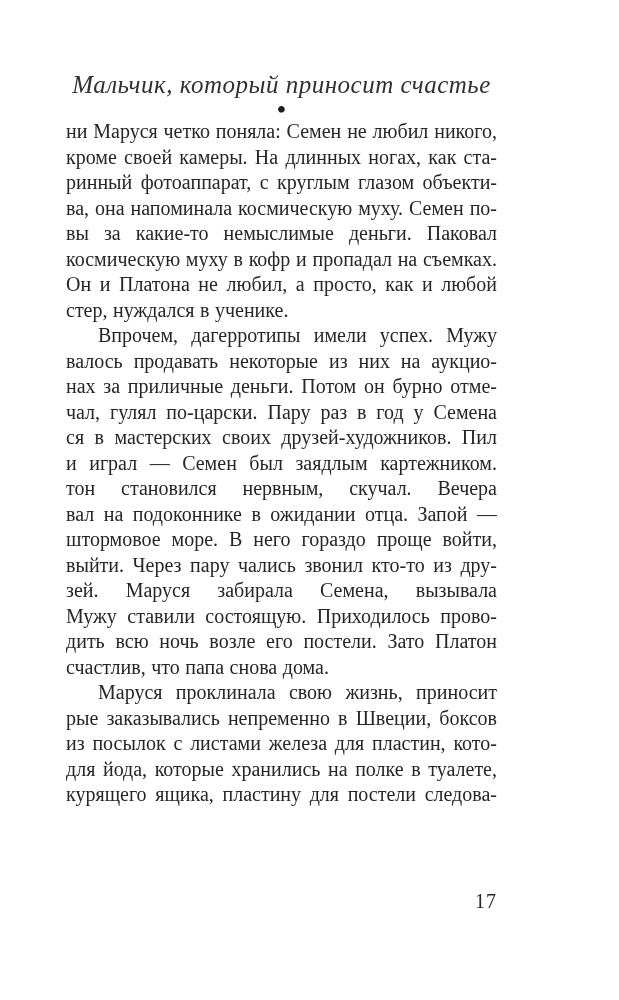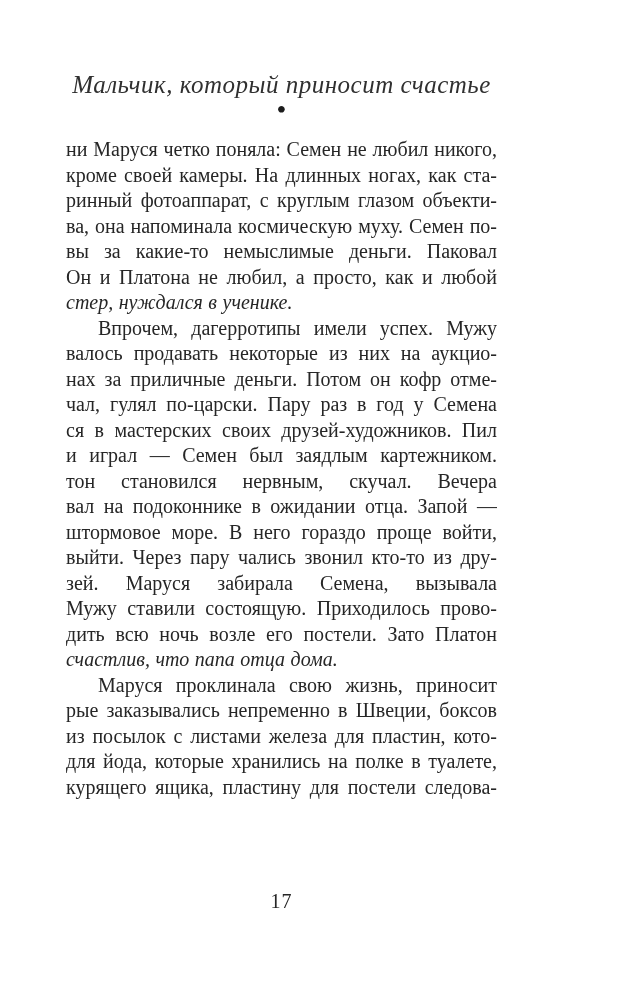--- a/index.html
+++ b/index.html
@@ -35,40 +35,40 @@
     top: 97px;
     width: 431px;
     text-align: center;
     font-size: 28px;
     line-height: 26px;
     color: #1c1c1c;
   }
   .text-block {
     position: absolute;
     left: 66px;
-    top: 137px;
+    top: 119px;
     width: 431px;
   }
   .line {
     font-size: 20px;
     line-height: 25.5px;
     height: 25.5px;
     overflow: hidden;
     text-align: justify;
     word-spacing: 0.5px;
   }
   .line.j { text-align-last: justify; }
-  .line.e { text-align-last: left; font-style: italic; }
+  .line.e { text-align-last: left; }
   .line.i { text-indent: 32px; }
   .pagenum {
     position: absolute;
     left: 66px;
     top: 889px;
     width: 431px;
-    text-align: center;
+    text-align: right;
     font-size: 20px;
     line-height: 25px;
     color: #262626;
     letter-spacing: 1px;
   }
 </style>
 </head>
 <body>
 
 <div class="page">
@@ -76,36 +76,37 @@
   <div class="running-title">Мальчик, который приносит счастье</div>
 
   <div class="sep-dot">•</div>
 
   <div class="text-block">
     <div class="line j">ни Маруся четко поняла: Семен не любил никого,</div>
     <div class="line j">кроме своей камеры. На длинных ногах, как ста-</div>
     <div class="line j">ринный фотоаппарат, с круглым глазом объекти-</div>
     <div class="line j">ва, она напоминала космическую муху. Семен по-</div>
     <div class="line j">вы за какие-то немыслимые деньги. Паковал свою</div>
+    <div class="line j">космическую муху в кофр и пропадал на съемках.</div>
     <div class="line j">Он и Платона не любил, а просто, как и любой ма-</div>
     <div class="line e">стер, нуждался в ученике.</div>
     <div class="line j i">Впрочем, дагерротипы имели успех. Мужу уда-</div>
     <div class="line j">валось продавать некоторые из них на аукцио-</div>
-    <div class="line j">нах за приличные деньги. Потом он кофр отме-</div>
+    <div class="line j">нах за приличные деньги. Потом он бурно отме-</div>
     <div class="line j">чал, гулял по-царски. Пару раз в год у Семена слу-</div>
     <div class="line j">ся в мастерских своих друзей-художников. Пил</div>
     <div class="line j">и играл — Семен был заядлым картежником. Пла-</div>
     <div class="line j">тон становился нервным, скучал. Вечера просижи-</div>
     <div class="line j">вал на подоконнике в ожидании отца. Запой — как</div>
     <div class="line j">штормовое море. В него гораздо проще войти, чем</div>
     <div class="line j">выйти. Через пару чались звонил кто-то из дру-</div>
     <div class="line j">зей. Маруся забирала Семена, вызывала нарколога.</div>
     <div class="line j">Мужу ставили состоящую. Приходилось прово-</div>
     <div class="line j">дить всю ночь возле его постели. Зато Платон был</div>
-    <div class="line e">счастлив, что папа отца дома.</div>
+    <div class="line e">счастлив, что папа снова дома.</div>
     <div class="line j i">Маруся проклинала свою жизнь, приносит</div>
     <div class="line j">рые заказывались непременно в Швеции, боксов</div>
     <div class="line j">из посылок с листами железа для пластин, кото-</div>
     <div class="line j">для йода, которые хранились на полке в туалете,</div>
     <div class="line j">курящего ящика, пластину для постели следова-</div>
   </div>
 
   <div class="pagenum">17</div>
 
 </div>

